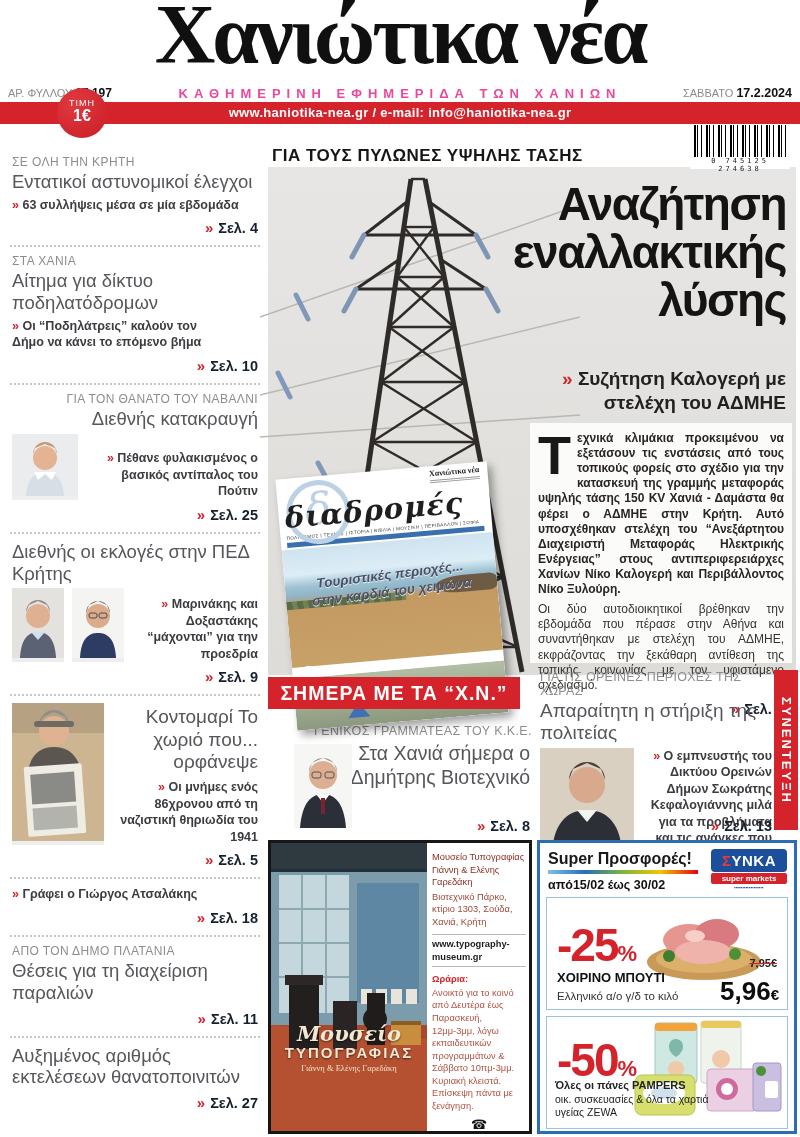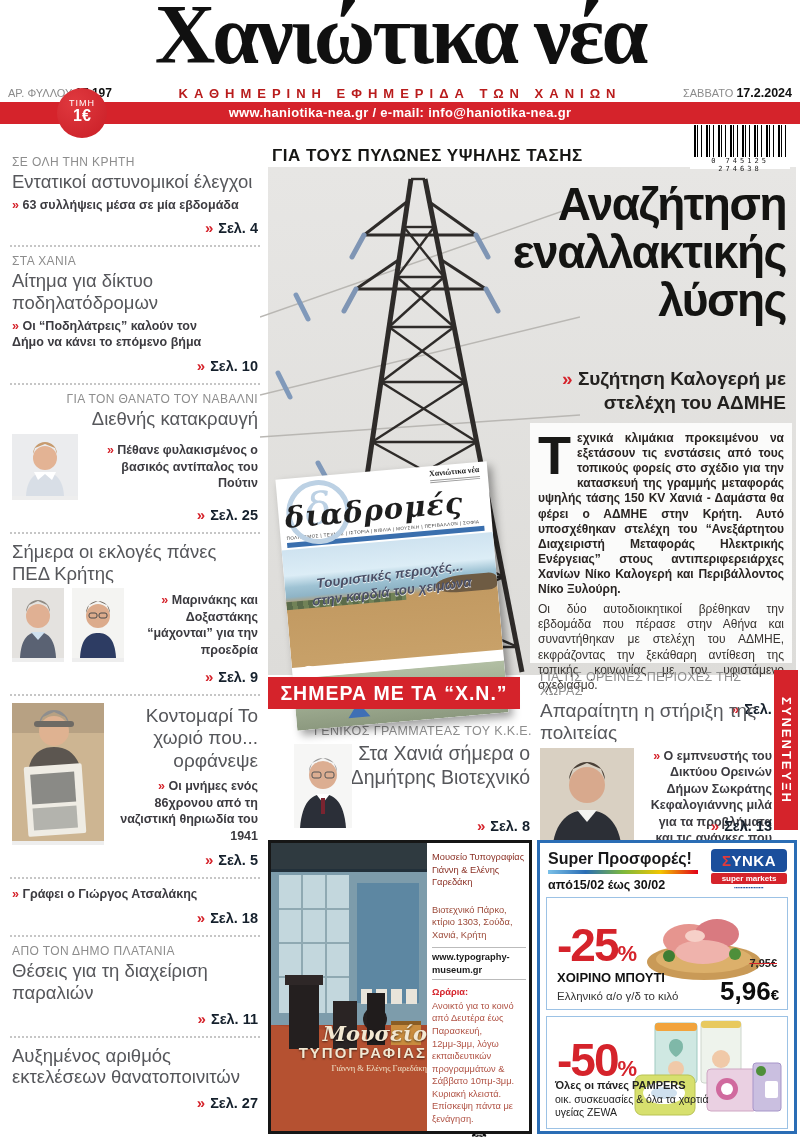--- a/index.html
+++ b/index.html
@@ -7,21 +7,21 @@
         font-family:"Liberation Sans",sans-serif;color:#1d1d1b;overflow:hidden}
 
   
   .mast-title{position:absolute;top:-10px;left:0;right:0;text-align:center;
     font-family:"Liberation Serif",serif;font-weight:700;font-size:84px;letter-spacing:-3px;
     color:#101010;line-height:1.08;white-space:nowrap}
   .mast-meta{position:absolute;top:86px;left:0;right:0;height:16px;font-size:12px}
   .issue{position:absolute;left:8px;top:0;color:#8b8b8b;font-size:11px}
   .issue b{color:#111;font-size:12px}
   .subtitle{position:absolute;left:0;right:0;text-align:center;font-weight:700;
-    letter-spacing:6px;font-size:13px;color:#b91c1c}
+    letter-spacing:6px;font-size:13px;color:#ec4899}
   .dateline{position:absolute;right:8px;top:0;color:#8b8b8b;font-size:11px}
   .dateline b{color:#111;font-size:12.5px}
   .redbar{position:absolute;top:102px;left:0;width:800px;height:22px;background:#d5232b}
   .redbar .contact{display:block;text-align:center;color:#fff;font-weight:700;
     font-size:13px;line-height:22px;letter-spacing:.3px}
   .price{position:absolute;top:88px;left:57px;width:50px;height:50px;border-radius:50%;
     background:radial-gradient(circle at 35% 30%,#e0393f,#c91e26);color:#fff;text-align:center;z-index:6}
   .price .l1{font-size:9px;margin-top:10px;letter-spacing:1px}
   .price .l2{font-size:16px;font-weight:700;line-height:1}
   .barcode{position:absolute;top:125px;right:10px;width:100px;height:44px;background:#fff;z-index:4}
@@ -56,21 +56,21 @@
   .note{font-weight:700;font-size:12.5px;color:#3c3b40;line-height:1.32}
   .ra{text-align:right}
 
   
   .sidebar{position:absolute;left:0;top:148px;width:260px;height:986px;padding:0 0 0 10px;
     box-sizing:border-box;overflow:hidden}
   .sb-item{border-bottom:2px dotted #c6c6c6;padding:7px 2px 9px}
   .sb-item:last-child{border-bottom:none}
   .sb-kick{font-size:12px;color:#8d8d8d;letter-spacing:.4px;margin-bottom:2px}
   .sb-title{font-size:18.5px;color:#56575b;line-height:1.18;margin-bottom:4px}
-  .sb-row{display:flex;gap:8px;align-items:center}
+  .sb-row{display:flex;gap:8px;align-items:flex-end}
   .grow{flex:1}
   .sb-photo{flex:0 0 auto;overflow:hidden;background:#eee}
   .sb-item .pref{margin-top:6px}
 
   
   .cover{position:absolute;left:286px;top:470px;width:212px;height:252px;background:#fff;
     transform:rotate(-5deg);box-shadow:4px 5px 9px rgba(0,0,0,.38);z-index:2;overflow:hidden}
   .cov-brand{position:absolute;top:4px;right:8px;font-family:"Liberation Serif",serif;
     font-weight:700;font-size:8px;color:#222;text-align:right;line-height:1.1}
   .cov-brand .rule{height:1px;background:#999;margin-top:1px}
@@ -120,29 +120,29 @@
   .intv-photo{flex:0 0 auto;width:94px;height:104px;overflow:hidden}
   .intv .pref{position:absolute;right:0;bottom:2px}
   .tab{position:absolute;left:774px;top:670px;width:24px;height:160px;background:#d5232b;
     color:#fff;writing-mode:vertical-rl;text-align:center;font-weight:700;font-size:13px;
     letter-spacing:2px;line-height:24px}
 
   
   .admus{position:absolute;left:268px;top:840px;width:264px;height:294px;border:3px solid #161616;
     box-sizing:border-box;background:#fff}
   .mus-photo{position:absolute;left:0;top:0;width:156px;height:288px}
-  .mus-logo{position:absolute;left:0;top:178px;width:156px;text-align:right;color:#f2e8d2;z-index:2}
+  .mus-logo{position:absolute;left:0;top:178px;width:156px;text-align:center;color:#f2e8d2;z-index:2}
   .mus-logo .ml1{font-family:"DejaVu Serif",serif;font-style:italic;font-weight:700;font-size:21px;
     text-shadow:0 1px 2px rgba(0,0,0,.6)}
   .mus-logo .ml2{font-size:15px;font-weight:700;letter-spacing:2px;margin-top:-2px;
     text-shadow:0 1px 2px rgba(0,0,0,.6)}
   .mus-logo .ml3{font-family:"Liberation Serif",serif;font-size:8.5px;margin-top:2px;color:#efe3c8}
   .mus-col{position:absolute;left:161px;top:8px;width:94px;font-size:9.3px;line-height:1.35}
   .mus-name{color:#8a2f23;font-weight:400}
-  .mus-addr{color:#9c4a39;margin-top:15px}
+  .mus-addr{color:#9c4a39;margin-top:2px}
   .mus-web{color:#1c1c1c;font-weight:700;margin-top:6px;border-top:1px solid #bbb;
     border-bottom:1px solid #bbb;padding:3px 0}
   .mus-hl{color:#d5232b;font-weight:700;margin-top:6px}
   .mus-hours{color:#b05244;margin-top:1px}
   .mus-cicons{margin-top:6px;text-align:center;color:#111}
   .mus-ci{font-size:13px;line-height:1}
 
   
   .adsyn{position:absolute;left:537px;top:840px;width:260px;height:294px;border:3px solid #2a6db5;
     box-sizing:border-box;background:#fff}
@@ -312,21 +312,21 @@
         </div>
         <div class="note ra grow"><span class="chv">»</span> <span>Πέθανε φυλακισμένος ο βασικός αντίπαλος του Πούτιν</span></div>
       </div>
       <div class="pref">
           <span class="chv">»</span>
           <span>Σελ. 25</span>
         </div>
     </div>
 
     <div class="sb-item">
-      <div class="sb-title">Σήμερα οι εκλογές πάνες ΠΕΔ Κρήτης</div>
+      <div class="sb-title">Διεθνής οι εκλογές στην ΠΕΔ Κρήτης</div>
       <div class="sb-row">
         <div class="sb-photo">
           <svg width="52" height="70" viewBox="0 0 52 70">
               <rect width="52" height="70" fill="#e4e2df"></rect>
               <path d="M8,70 C9,50 17,44 26,44 C35,44 43,50 44,70 Z" fill="#5a6273"></path>
               <path d="M19,44 l7,8 7,-8 Z" fill="#cfe0ef"></path>
               <circle cx="26" cy="28" r="12" fill="#e0b093"></circle>
               <path d="M14,24 a12,12 0 0 1 24,0 l-3,-7 -9,-4 -9,4 Z" fill="#8f8a83"></path>
             </svg>
         </div>

